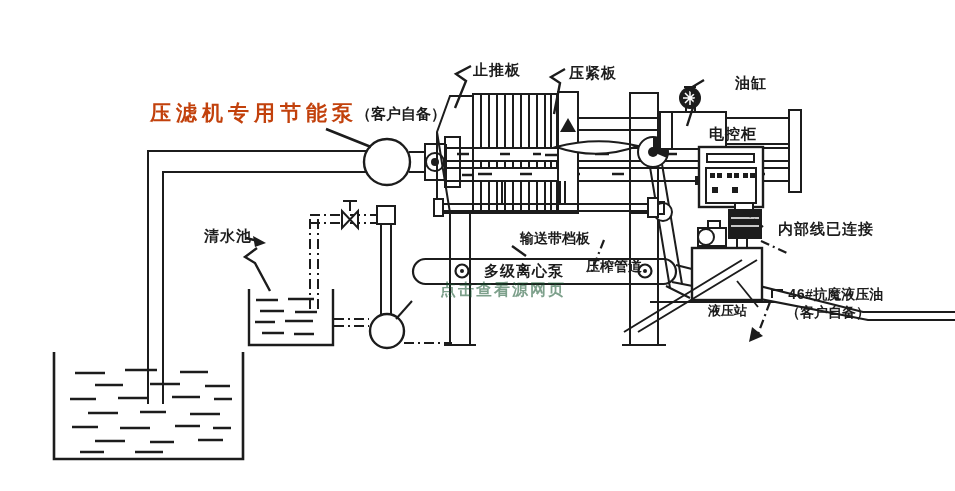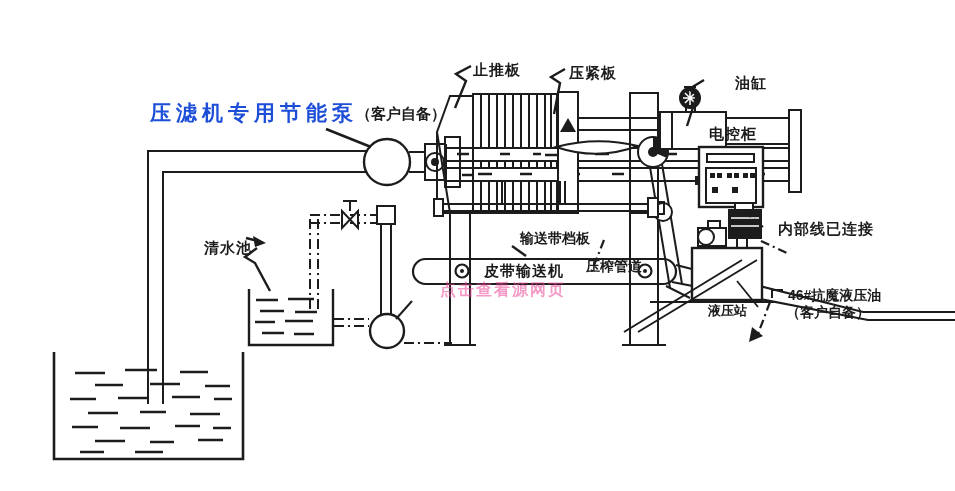--- a/index.html
+++ b/index.html
@@ -6,27 +6,27 @@
   .stage{
     position:relative;width:955px;height:491px;background:#ffffff;overflow:hidden;
     font-family:"Liberation Sans","DejaVu Sans",sans-serif;
   }
   .stage svg{position:absolute;left:0;top:0;}
   .lbl{
     position:absolute;color:#1c1c1c;font-weight:700;font-size:15px;
     white-space:nowrap;line-height:1.1;letter-spacing:1px;
   }
   .lbl-title{
-    font-size:21px;font-weight:700;letter-spacing:5px;color:#1d4ed8;
+    font-size:21px;font-weight:700;letter-spacing:5px;color:#c2410c;
   }
   .lbl-note{font-size:15px;letter-spacing:0;}
   .lbl-small{font-size:13px;letter-spacing:0;}
   .lbl-mid{font-size:14px;letter-spacing:0;}
   .watermark{
-    position:absolute;color:#ec4899;opacity:.55;font-size:16px;font-weight:700;
+    position:absolute;color:#14532d;opacity:.55;font-size:16px;font-weight:700;
     letter-spacing:2px;white-space:nowrap;
   }
 </style>
 </head>
 <body>
 
 <div class="stage">
 
   <svg width="955" height="491" viewBox="0 0 955 491" aria-hidden="true">
 
@@ -196,20 +196,20 @@
   <div class="watermark" style="left:440px;top:280px;">点击查看源网页</div>
 
   <div class="lbl lbl-title" style="left:150px;top:101px;">压滤机专用节能泵</div>
   <div class="lbl lbl-note" style="left:356px;top:106px;">（客户自备）</div>
 
   <div class="lbl" style="left:473px;top:62px;">止推板</div>
   <div class="lbl" style="left:569px;top:65px;">压紧板</div>
   <div class="lbl" style="left:706px;top:75px;margin-left:29px;">油缸</div>
   <div class="lbl" style="left:709px;top:126px;">电控柜</div>
   <div class="lbl" style="left:766px;top:221px;margin-left:12px;">内部线已连接</div>
-  <div class="lbl" style="left:204px;top:240px;">清水池</div>
+  <div class="lbl" style="left:204px;top:228px;">清水池</div>
   <div class="lbl lbl-mid" style="left:477px;top:231px;padding-left:43px;">输送带档板</div>
   <div class="lbl lbl-mid" style="left:586px;top:224px;margin-top:35px;">压榨管道</div>
-  <div class="lbl" style="left:484px;top:263px;">皮带输送机</div>
+  <div class="lbl" style="left:484px;top:263px;">多级离心泵</div>
   <div class="lbl lbl-small" style="left:708px;top:304px;">液压站</div>
-  <div class="lbl lbl-mid" style="left:788px;top:288px;">46#抗魔液压油</div>
+  <div class="lbl lbl-mid" style="left:788px;top:288px;font-family:Liberation Mono, monospace;">46#抗魔液压油</div>
   <div class="lbl lbl-mid" style="left:786px;top:305px;">（客户自备）</div>
 </div>
 
 </body></html>

